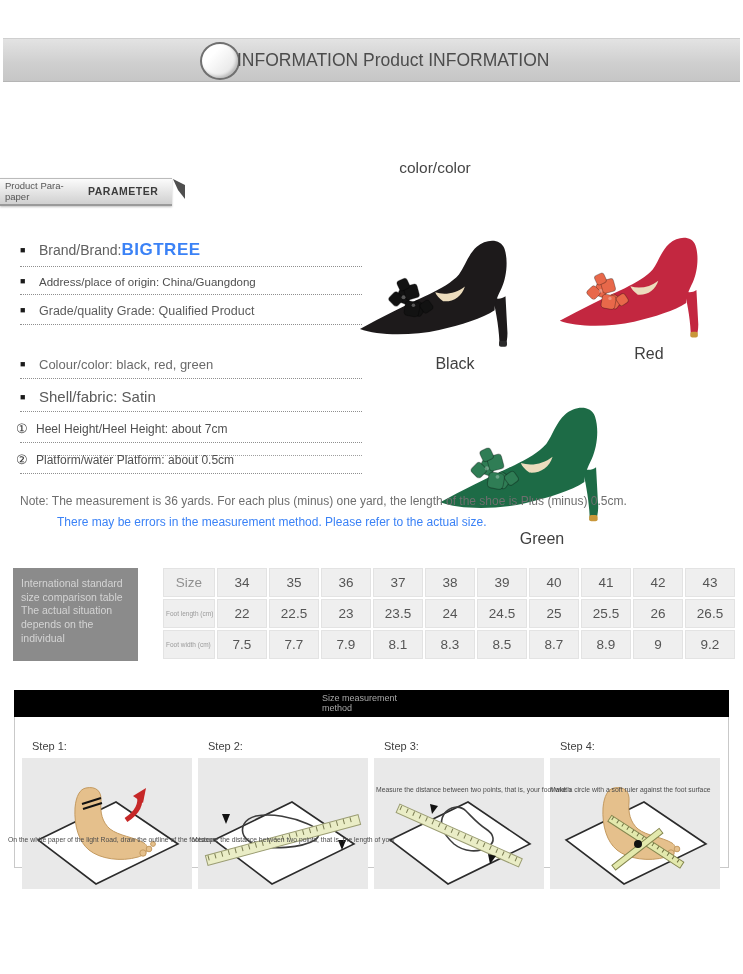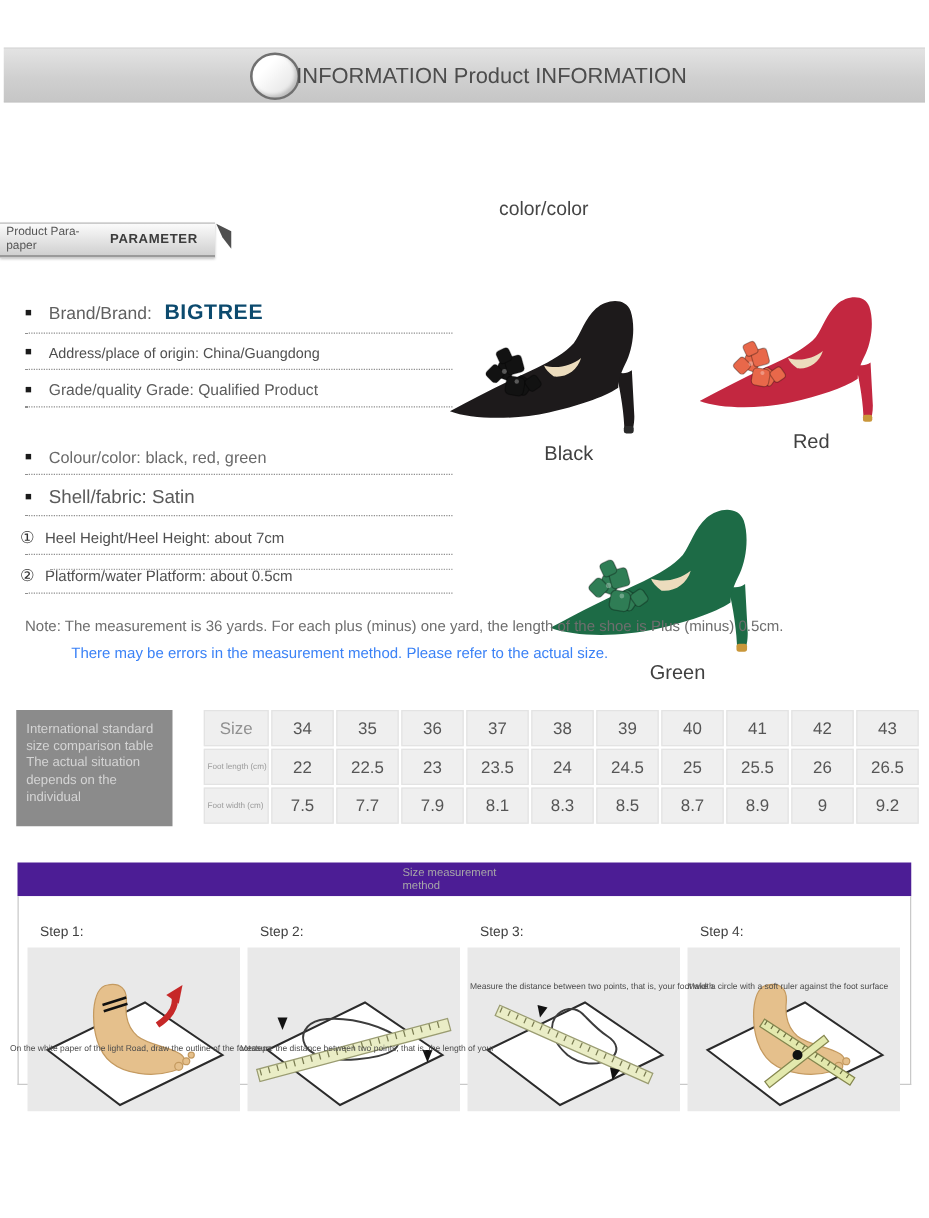--- a/index.html
+++ b/index.html
@@ -27,21 +27,21 @@
   .color-heading{position:absolute;left:350px;top:159px;width:170px;text-align:center;
     font-size:15.5px;color:#454545;}
 
   
   .params{position:absolute;left:20px;top:240px;width:342px;z-index:2;}
   .prow{padding-bottom:6px;border-bottom:1px dotted #8f8f8f;margin-bottom:9px;color:#555;}
   .prow .mk{display:inline-block;width:19px;color:#1b1b1b;}
   .r0 .mk,.r1 .mk,.r2 .mk,.r3 .mk,.r4 .mk{font-size:9px;vertical-align:2px;}
   .r5 .mk,.r6 .mk{font-size:13px;color:#333;width:20px;margin-left:-4px;}
   .r0{font-size:14px;color:#606060;}
-  .r0 .val{font-weight:bold;font-size:17px;color:#0c4a6e;margin-left:10px;letter-spacing:.5px;}
+  .r0 .val{font-weight:bold;font-size:17px;color:#3b82f6;letter-spacing:.5px;}
   .r1{font-size:11.5px;color:#4f4f4f;}
   .r2{font-size:12.5px;color:#5c5c5c;}
   .r3{font-size:13px;color:#6a6a6a;margin-top:32px;}
   .r4{font-size:15px;color:#5a5a5a;}
   .r5,.r6{font-size:12px;color:#4f4f4f;}
   .extra-rule{position:absolute;left:40px;top:455px;width:322px;border-bottom:1px dotted #9f9f9f;}
 
   
   .shoe{position:absolute;margin:0;z-index:1;}
   .shoe svg{width:100%;display:block;}
@@ -58,21 +58,21 @@
     color:#d4d4d4;font-size:10.5px;line-height:1.3;padding:9px 5px 0 8px;box-sizing:border-box;}
   .size-grid{position:absolute;left:163px;top:568px;display:grid;
     grid-template-columns:52px repeat(10,50px);gap:2px;background:#fff;}
   .cell{background:#efefef;height:29px;display:flex;align-items:center;justify-content:center;
     border:1px solid #e3e3e3;box-sizing:border-box;}
   .c-size{color:#909090;font-size:13.5px;}
   .c-num{color:#555;font-size:13.5px;}
   .c-rlabel{font-size:6.5px;color:#9a9a9a;justify-content:flex-start;padding-left:2px;}
 
   
-  .measure-bar{position:absolute;left:14px;top:690px;width:715px;height:27px;background:#4c1d95;box-sizing:border-box;}
+  .measure-bar{position:absolute;left:14px;top:690px;width:715px;height:27px;background:#000000;box-sizing:border-box;}
   .measure-title{padding:3px 0 0 308px;font-size:9px;line-height:1.15;color:#a8a8a8;}
   .steps-box{position:absolute;left:14px;top:717px;width:715px;height:151px;background:#fff;
     border:1px solid #c9c9c9;border-top:none;box-sizing:border-box;}
   .step{position:absolute;top:23px;width:170px;}
   .s0{left:7px;} .s1{left:183px;} .s2{left:359px;} .s3{left:535px;}
   .step-label{margin-left:10px;font-size:11px;color:#3f3f3f;height:16px;}
   .panel{margin-top:2px;height:131px;background:#e9e9e9;position:relative;}
   .panel svg{width:170px;height:131px;display:block;}
   .caption{position:absolute;font-size:6.8px;color:#4c4c4c;line-height:1.15;z-index:3;white-space:nowrap;}
   .s0 .caption{top:96px;left:-14px;}

